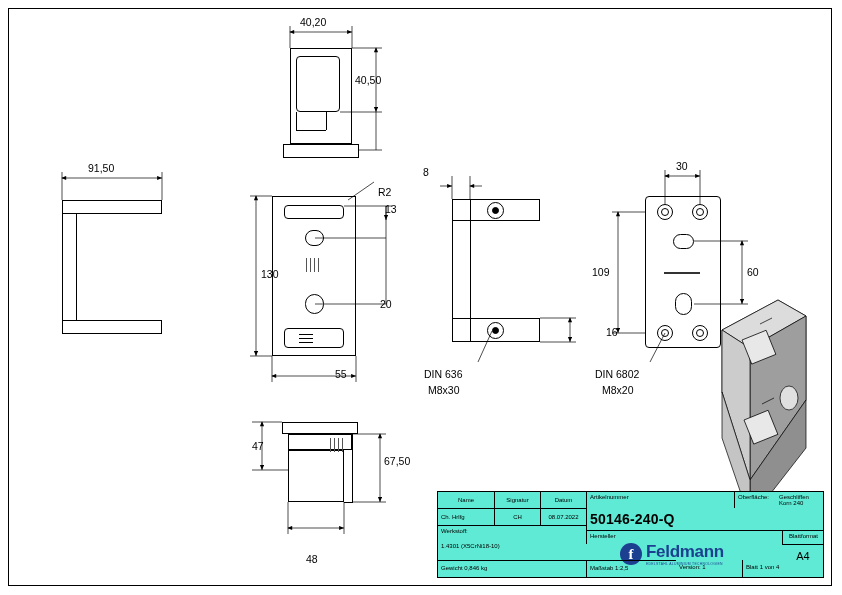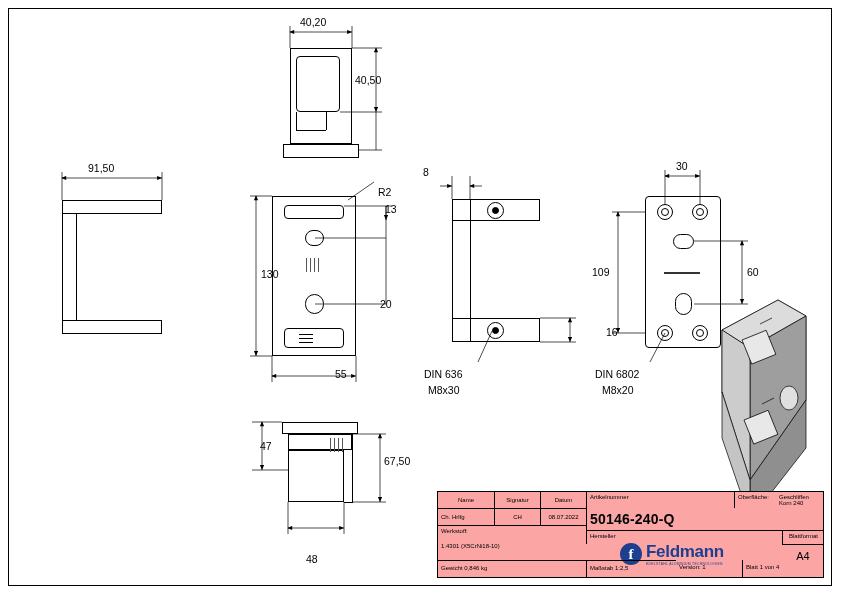--- a/index.html
+++ b/index.html
@@ -71,21 +71,21 @@
   }
   
   #titleblock {
     position: absolute;
     left: 437px;
     top: 491px;
     width: 387px;
     height: 87px;
     border: 1px solid #000;
     box-sizing: border-box;
-    background: #fca5a5;
+    background: #5eead4;
   }
   #titleblock .cell {
     position: absolute;
     box-sizing: border-box;
     font-size: 6px;
     color: #000;
     padding: 2px 3px;
     overflow: hidden;
   }
   #titleblock .bl { border-left: 1px solid #000; }
@@ -292,21 +292,21 @@
   <div class="lbl" style="left:245px;top:268px;margin-left:16px;">130</div>
   <div class="lbl" style="left:304px;top:368px;margin-left:31px;">55</div>
   <div class="lbl" style="left:378px;top:186px;">R2</div>
   <div class="lbl" style="left:385px;top:203px;">13</div>
   <div class="lbl" style="left:380px;top:298px;">20</div>
   <div class="lbl" style="left:423px;top:166px;">8</div>
   <div class="lbl" style="left:606px;top:326px;">16</div>
   <div class="lbl" style="left:592px;top:266px;">109</div>
   <div class="lbl" style="left:676px;top:160px;">30</div>
   <div class="lbl" style="left:747px;top:266px;">60</div>
-  <div class="lbl" style="left:260px;top:440px;">47</div>
+  <div class="lbl" style="left:252px;top:440px;">47</div>
   <div class="lbl" style="left:384px;top:455px;">67,50</div>
   <div class="lbl" style="left:306px;top:553px;">48</div>
 
   <div class="lbl" style="left:424px;top:368px;">DIN 636</div>
   <div class="lbl" style="left:428px;top:384px;">M8x30</div>
   <div class="lbl" style="left:595px;top:368px;">DIN 6802</div>
   <div class="lbl" style="left:602px;top:384px;">M8x20</div>
 
   <div id="titleblock">
 

